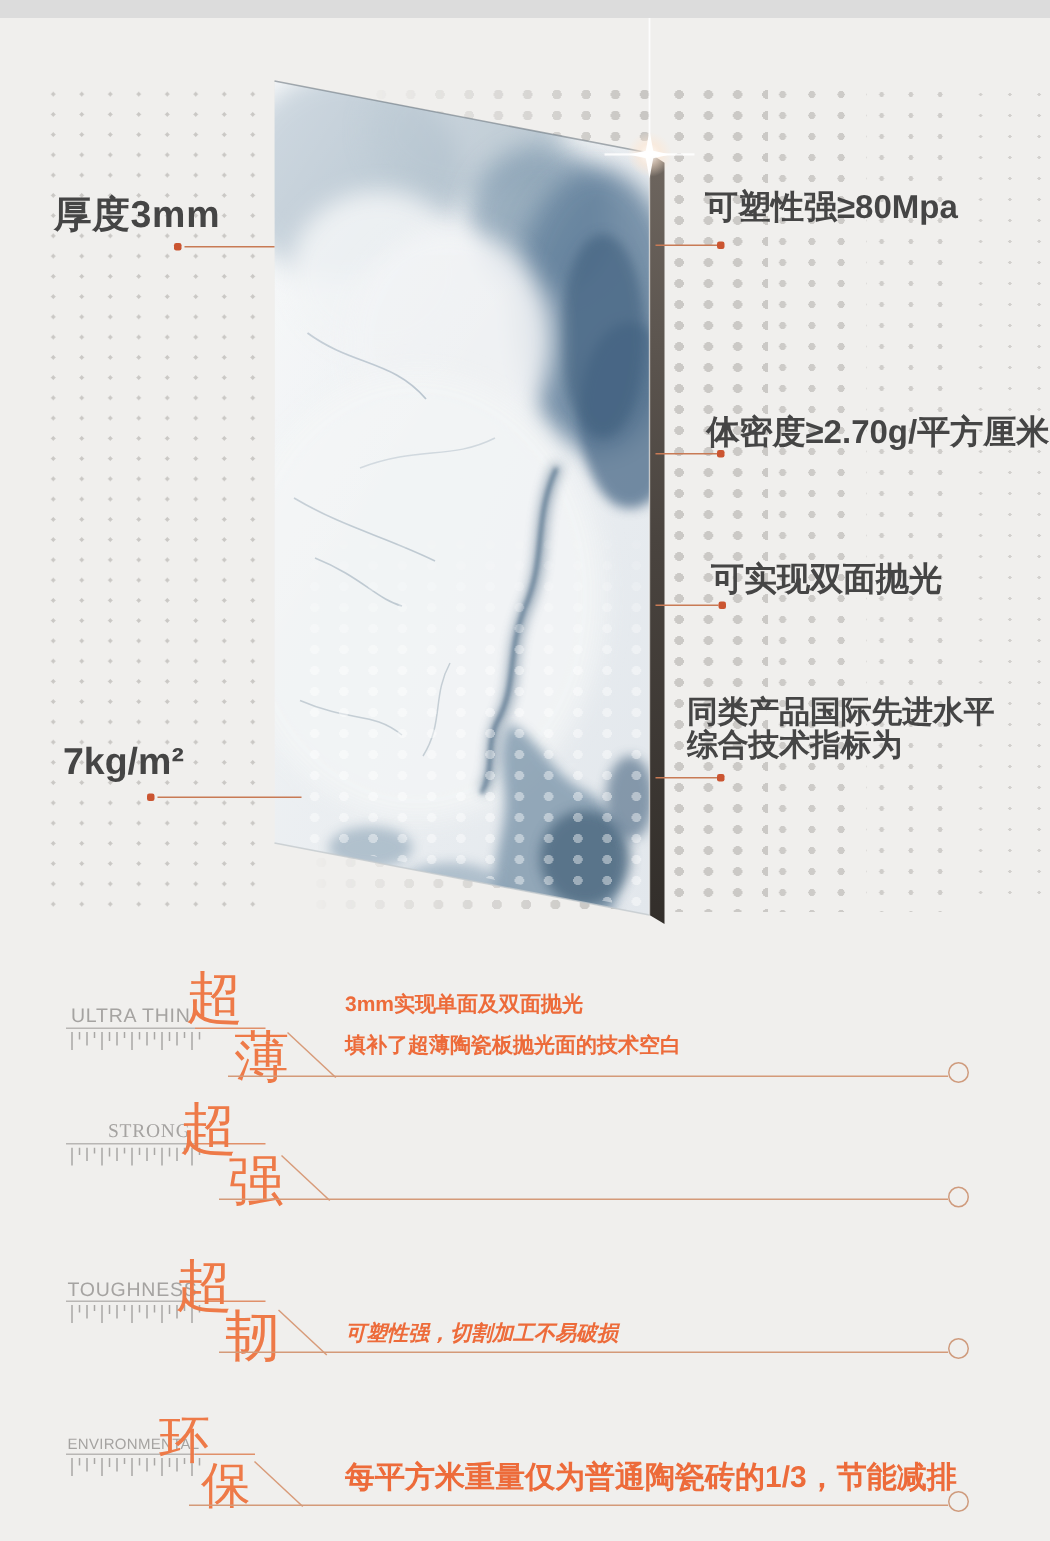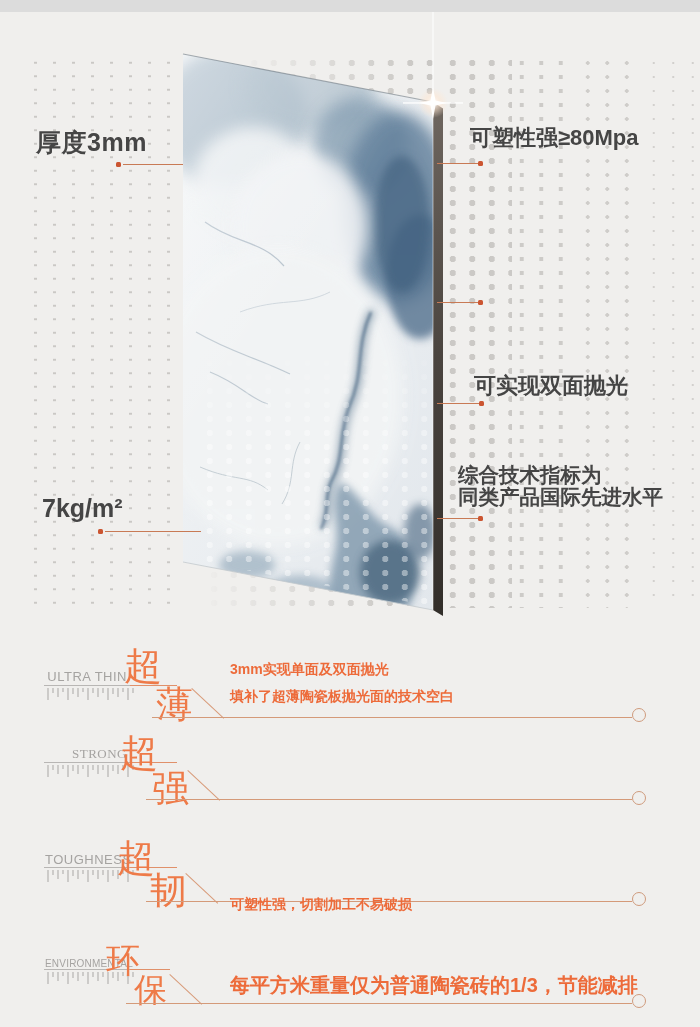--- a/index.html
+++ b/index.html
@@ -160,30 +160,31 @@
   <div class="dots dots-marble"></div>
 
   <div class="callout co-thickness">厚度3mm</div>
   <div class="leader-dot" style="left:116px;top:150px;"></div>
   <div class="leader" style="left:123px;top:152px;width:60px;"></div>
 
   <div class="callout co-rupture">可塑性强≥80Mpa</div>
   <div class="leader" style="left:437px;top:151px;width:41px;"></div>
   <div class="leader-dot" style="left:478px;top:149px;"></div>
 
+  <div class="callout co-density">体密度≥2.70g/平方厘米</div>
   <div class="leader" style="left:437px;top:290px;width:41px;"></div>
   <div class="leader-dot" style="left:478px;top:288px;"></div>
 
   <div class="callout co-polish">可实现双面抛光</div>
   <div class="leader" style="left:437px;top:391px;width:42px;"></div>
   <div class="leader-dot" style="left:479px;top:389px;"></div>
 
   <div class="callout co-tech">
+    <div>同类产品国际先进水平</div>
     <div>综合技术指标为</div>
-    <div>同类产品国际先进水平</div>
   </div>
   <div class="leader" style="left:437px;top:506px;width:41px;"></div>
   <div class="leader-dot" style="left:478px;top:504px;"></div>
 
   <div class="callout co-weight">7kg/m²</div>
   <div class="leader-dot" style="left:98px;top:517px;"></div>
   <div class="leader" style="left:105px;top:519px;width:96px;"></div>
 
   <div class="feat r1" style="top:635px;">
     <div class="feat-en" style="top:22px;">ULTRA THIN</div>
@@ -222,21 +223,21 @@
     <div class="lineA-gray" style="top:24px;"></div>
     <div class="lineA-orange" style="top:24px;"></div>
     <svg class="ticks" style="top:27px;" width="92" height="16">
       <path stroke="#a9a7a5" stroke-width="1" d="M1,0V12 M6,0V5 M11,0V9 M16,0V4 M21,0V12 M26,0V6 M31,0V9 M36,0V4 M41,0V12 M46,0V5 M51,0V9 M56,0V5 M61,0V12 M66,0V6 M71,0V9 M76,0V4 M81,0V12 M86,0V5"></path>
     </svg>
     <div class="zh zh-top" style="left:117px;top:-4px;">超</div>
     <div class="zh zh-bottom" style="left:150px;top:29px;">韧</div>
     <div class="diag" style="left:186px;top:30px;"></div>
     <div class="lineB" style="left:146px;top:58px;width:486px;"></div>
     <div class="endcircle" style="left:632px;top:49px;"></div>
-    <div class="feat-desc" style="top:48px;">
+    <div class="feat-desc" style="top:32px;font-style:italic;">
       <div>可塑性强，切割加工不易破损</div>
     </div>
   </div>
 
   <div class="feat r4" style="top:933px;">
     <div class="feat-en small" style="top:13px;">ENVIRONMENTAL</div>
     <div class="lineA-gray" style="top:24px;"></div>
     <div class="lineA-orange" style="top:24px;left:130px;width:40px;"></div>
     <svg class="ticks" style="top:27px;" width="92" height="16">
       <path stroke="#a9a7a5" stroke-width="1" d="M1,0V12 M6,0V5 M11,0V9 M16,0V4 M21,0V12 M26,0V6 M31,0V9 M36,0V4 M41,0V12 M46,0V5 M51,0V9 M56,0V5 M61,0V12 M66,0V6 M71,0V9 M76,0V4 M81,0V12 M86,0V5"></path>

